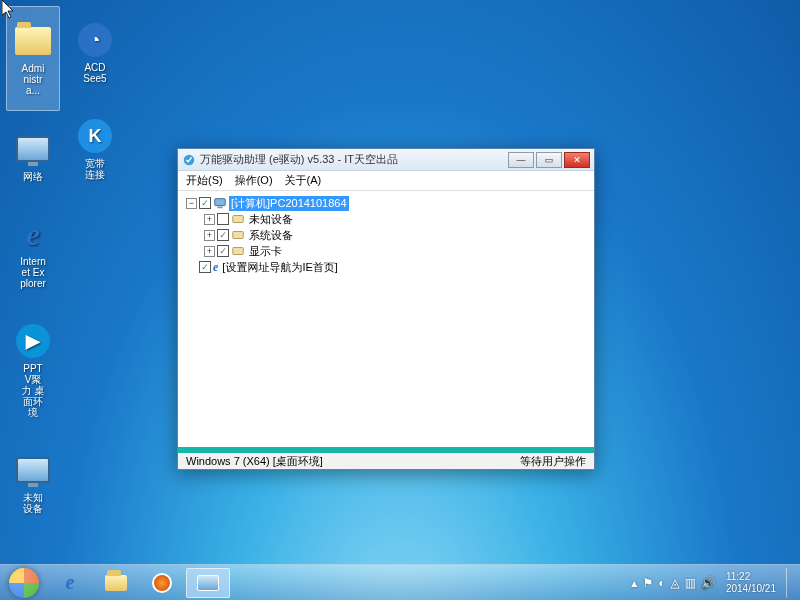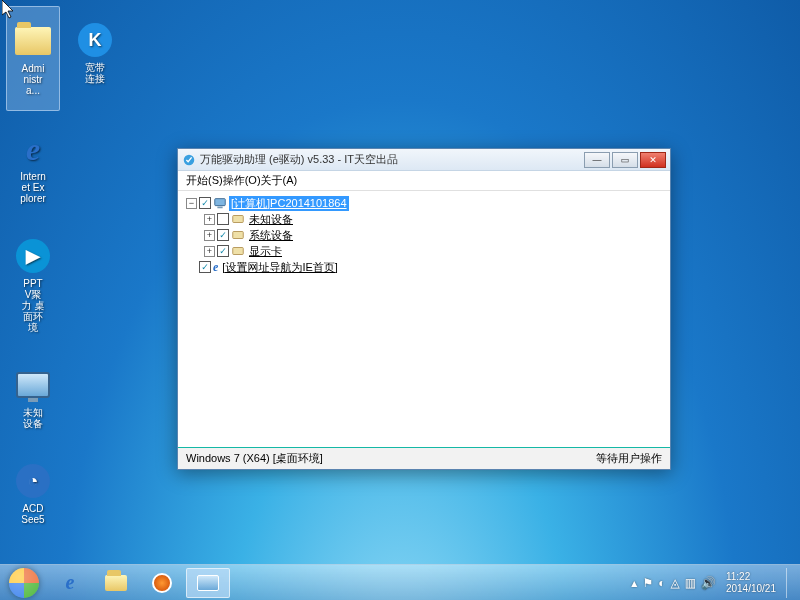--- a/index.html
+++ b/index.html
@@ -15,40 +15,40 @@
 .globe { width: 34px; height: 34px; border-radius: 50%; background: radial-gradient(circle at 35% 30%, #fff, #7fb8e8 30%, #0e5f9e); }
 .monitor { width: 34px; height: 26px; background: linear-gradient(#cfe8fa,#6aa8d8); border: 2px solid #35628e; border-radius: 3px; position: relative; }
 .monitor::after { content: ""; position: absolute; bottom: -6px; left: 10px; width: 10px; height: 4px; background: #7a9cb8; }
 .bin { width: 28px; height: 32px; background: linear-gradient(#8fbfe0,#4a8cc0); border-radius: 3px 3px 5px 5px; border: 1px solid #2a5c8a; }
 .circle-app { width: 34px; height: 34px; border-radius: 50%; display: flex; align-items: center; justify-content: center; color: #fff; font-weight: bold; font-size: 18px; }
 .ie-e { color: #2a6fc9; font-size: 32px; font-style: italic; font-weight: bold; font-family: Georgia, serif; }
 .penguin { width: 30px; height: 34px; background: radial-gradient(ellipse at 50% 45%, #fff 30%, #222 32%); border-radius: 50% 50% 45% 45%; position: relative; }
 .penguin::after { content: ""; position: absolute; bottom: -2px; left: 8px; width: 14px; height: 8px; background: #e83; border-radius: 40%; }
 .cursor { position: absolute; left: 2px; top: 0; z-index: 100; }
 
-.window { position: absolute; left: 177px; top: 148px; width: 494px; height: 322px; background: #fff; border: 1px solid #5a84b0; box-shadow: 0 4px 18px rgba(0,0,0,0.4); }
+.window { position: absolute; left: 177px; top: 148px; width: 418px; height: 322px; background: #fff; border: 1px solid #5a84b0; box-shadow: 0 4px 18px rgba(0,0,0,0.4); }
 .titlebar { height: 22px; background: linear-gradient(#f1f6fb, #dde8f4); display: flex; align-items: center; padding: 0 4px; font-size: 11px; color: #333; border-bottom: 1px solid #c5d5e5; }
 .titlebar .ticon { width: 14px; height: 14px; margin-right: 4px; }
 .title-text { flex: 1; }
 .win-btns { display: flex; gap: 2px; }
 .win-btn { width: 26px; height: 16px; border: 1px solid #8a9db0; background: linear-gradient(#f5f7fa,#d5dee8); font-size: 9px; display: flex; align-items: center; justify-content: center; cursor: pointer; }
 .win-btn.close { background: linear-gradient(#f08070,#d03020); color: #fff; border-color: #a02818; }
-.menubar { height: 20px; display: flex; align-items: center; gap: 0; padding: 0 8px; font-size: 11px; background: #fff; border-bottom: 1px solid #e0e0e0; }
+.menubar { height: 20px; display: flex; align-items: center; gap: 12px; padding: 0 8px; font-size: 11px; background: #fff; border-bottom: 1px solid #e0e0e0; }
 .menu-item { cursor: pointer; }
 .tree-area { height: 256px; background: #fff; overflow: auto; padding: 4px; font-size: 11px; }
 .tree-row { display: flex; align-items: center; height: 16px; gap: 2px; }
 .tree-row.lv1 { padding-left: 4px; }
 .tree-row.lv2 { padding-left: 22px; }
 .exp { width: 11px; height: 11px; border: 1px solid #888; display: flex; align-items: center; justify-content: center; font-size: 9px; line-height: 1; color: #333; cursor: pointer; background: #fff; }
 .exp.none { border: none; }
 .chk { width: 12px; height: 12px; border: 1px solid #555; background: #fff; display: flex; align-items: center; justify-content: center; font-size: 9px; color: #18a; cursor: pointer; }
 .node-icon { width: 14px; height: 14px; }
-.node-label { padding: 0 2px; text-decoration: underline; }
+.node-label { padding: 0 2px; }
 .node-label.sel { background: #3399ff; color: #fff; }
-.statusbar { height: 22px; border-top: 1px solid #14b8a6; display: flex; align-items: center; justify-content: space-between; padding: 0 8px; font-size: 11px; background: #f2f2f2; }
+.statusbar { height: 22px; border-top: 6px solid #14b8a6; display: flex; align-items: center; justify-content: space-between; padding: 0 8px; font-size: 11px; background: #f2f2f2; }
 
 .taskbar { position: absolute; left: 0; bottom: 0; width: 100%; height: 36px; background: linear-gradient(rgba(240,248,255,0.45), rgba(120,160,200,0.5)); border-top: 1px solid rgba(255,255,255,0.4); display: flex; align-items: center; padding: 0 4px; backdrop-filter: blur(2px); }
 .start { width: 40px; height: 32px; border-radius: 50%; display: flex; align-items: center; justify-content: center; cursor: pointer; }
 .start-orb { width: 30px; height: 30px; border-radius: 50%; background: radial-gradient(circle at 35% 30%, #fff4, #0000), conic-gradient(#e74 0 90deg, #5b4 90deg 180deg, #48e 180deg 270deg, #fc4 270deg 360deg); box-shadow: 0 0 6px rgba(0,0,0,0.4); }
 .tb-items { display: flex; gap: 2px; margin-left: 4px; }
 .tb-item { width: 44px; height: 30px; display: flex; align-items: center; justify-content: center; cursor: pointer; border-radius: 2px; }
 .tb-item.active { background: rgba(200,225,250,0.6); border: 1px solid rgba(255,255,255,0.6); }
 .tray { margin-left: auto; display: flex; align-items: center; gap: 6px; color: #fff; font-size: 10px; text-shadow: 0 0 2px rgba(0,0,0,0.6); }
 .tray-icons { display: flex; gap: 5px; font-size: 12px; }
 .clock { text-align: left; line-height: 1.2; padding: 0 4px; }
@@ -61,20 +61,26 @@
 <div class="desktop">
   <div class="desktop-icons" id="dicons">
       <div class="di selected">
         <div class="di-icon">
           <div class="folder"></div>
         </div>
         <div class="di-label">Administra...</div>
       </div>
       <div class="di">
         <div class="di-icon">
+          <div class="monitor"></div>
+        </div>
+        <div class="di-label">网络</div>
+      </div>
+      <div class="di">
+        <div class="di-icon">
           <span class="ie-e">e</span>
         </div>
         <div class="di-label">Internet Explorer</div>
       </div>
       <div class="di">
         <div class="di-icon">
           <div class="circle-app" style="background:#0a93d6">▶</div>
         </div>
         <div class="di-label">PPTV聚力 桌面环境</div>
       </div>

